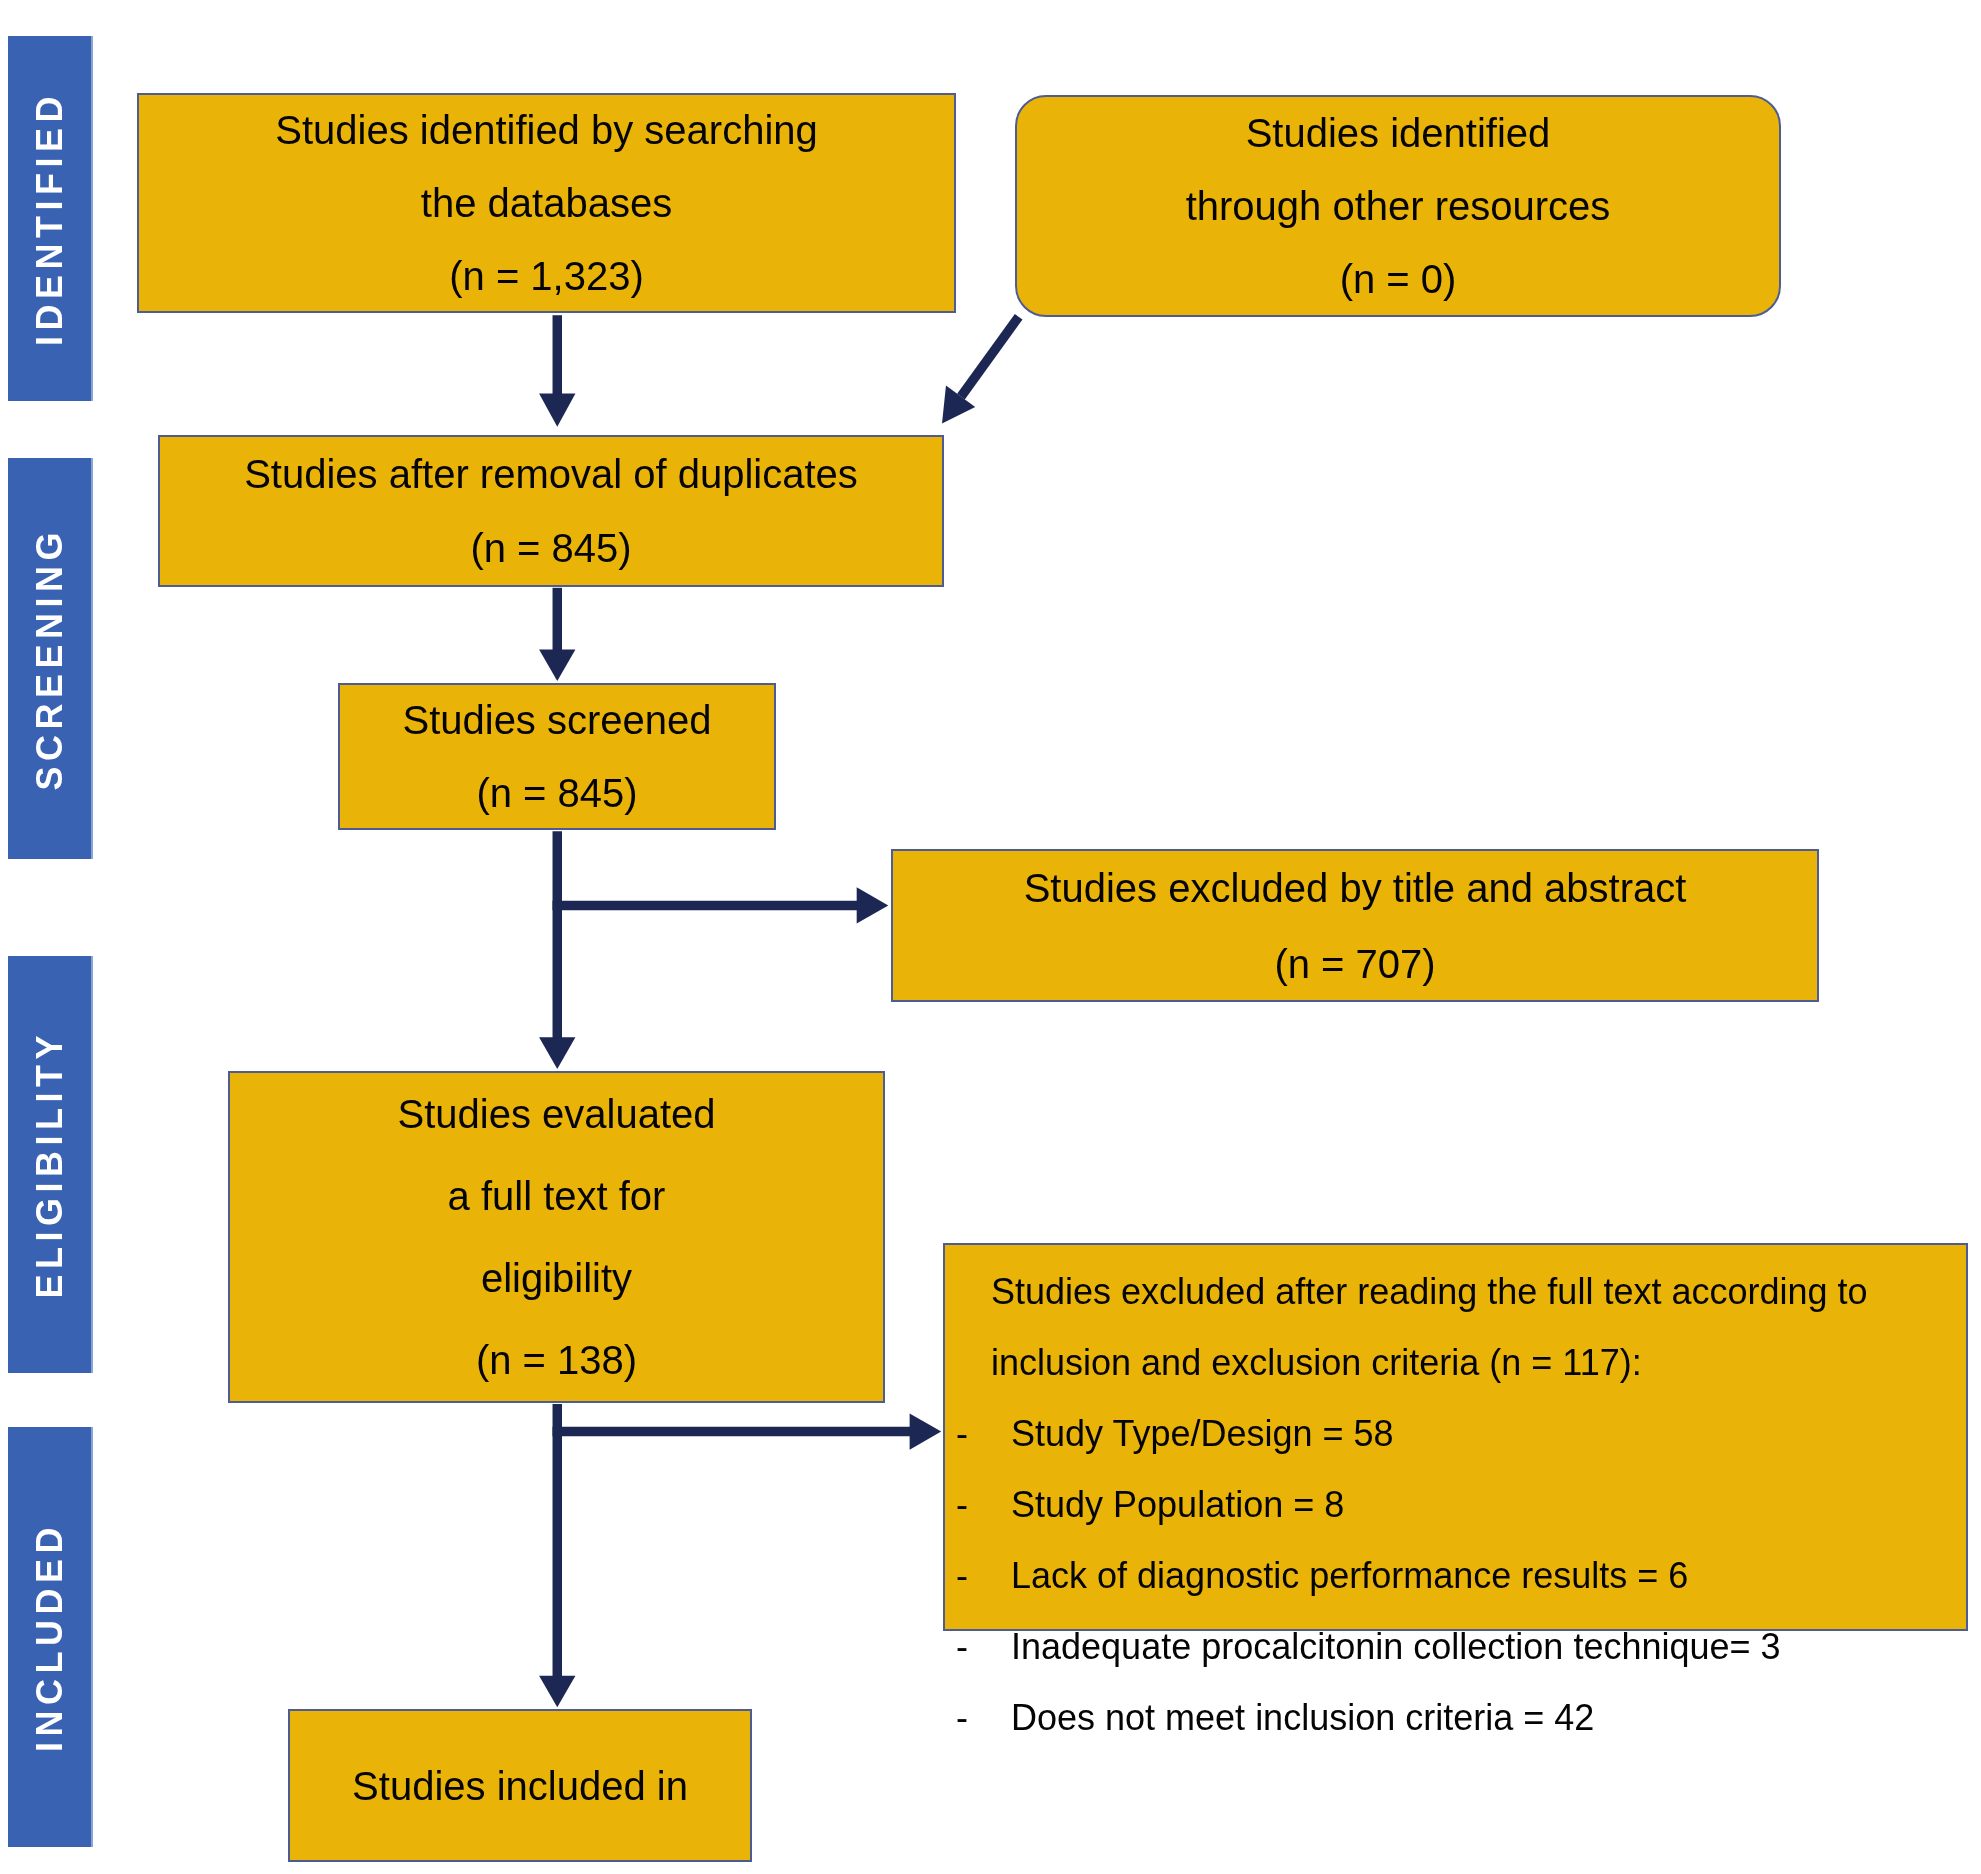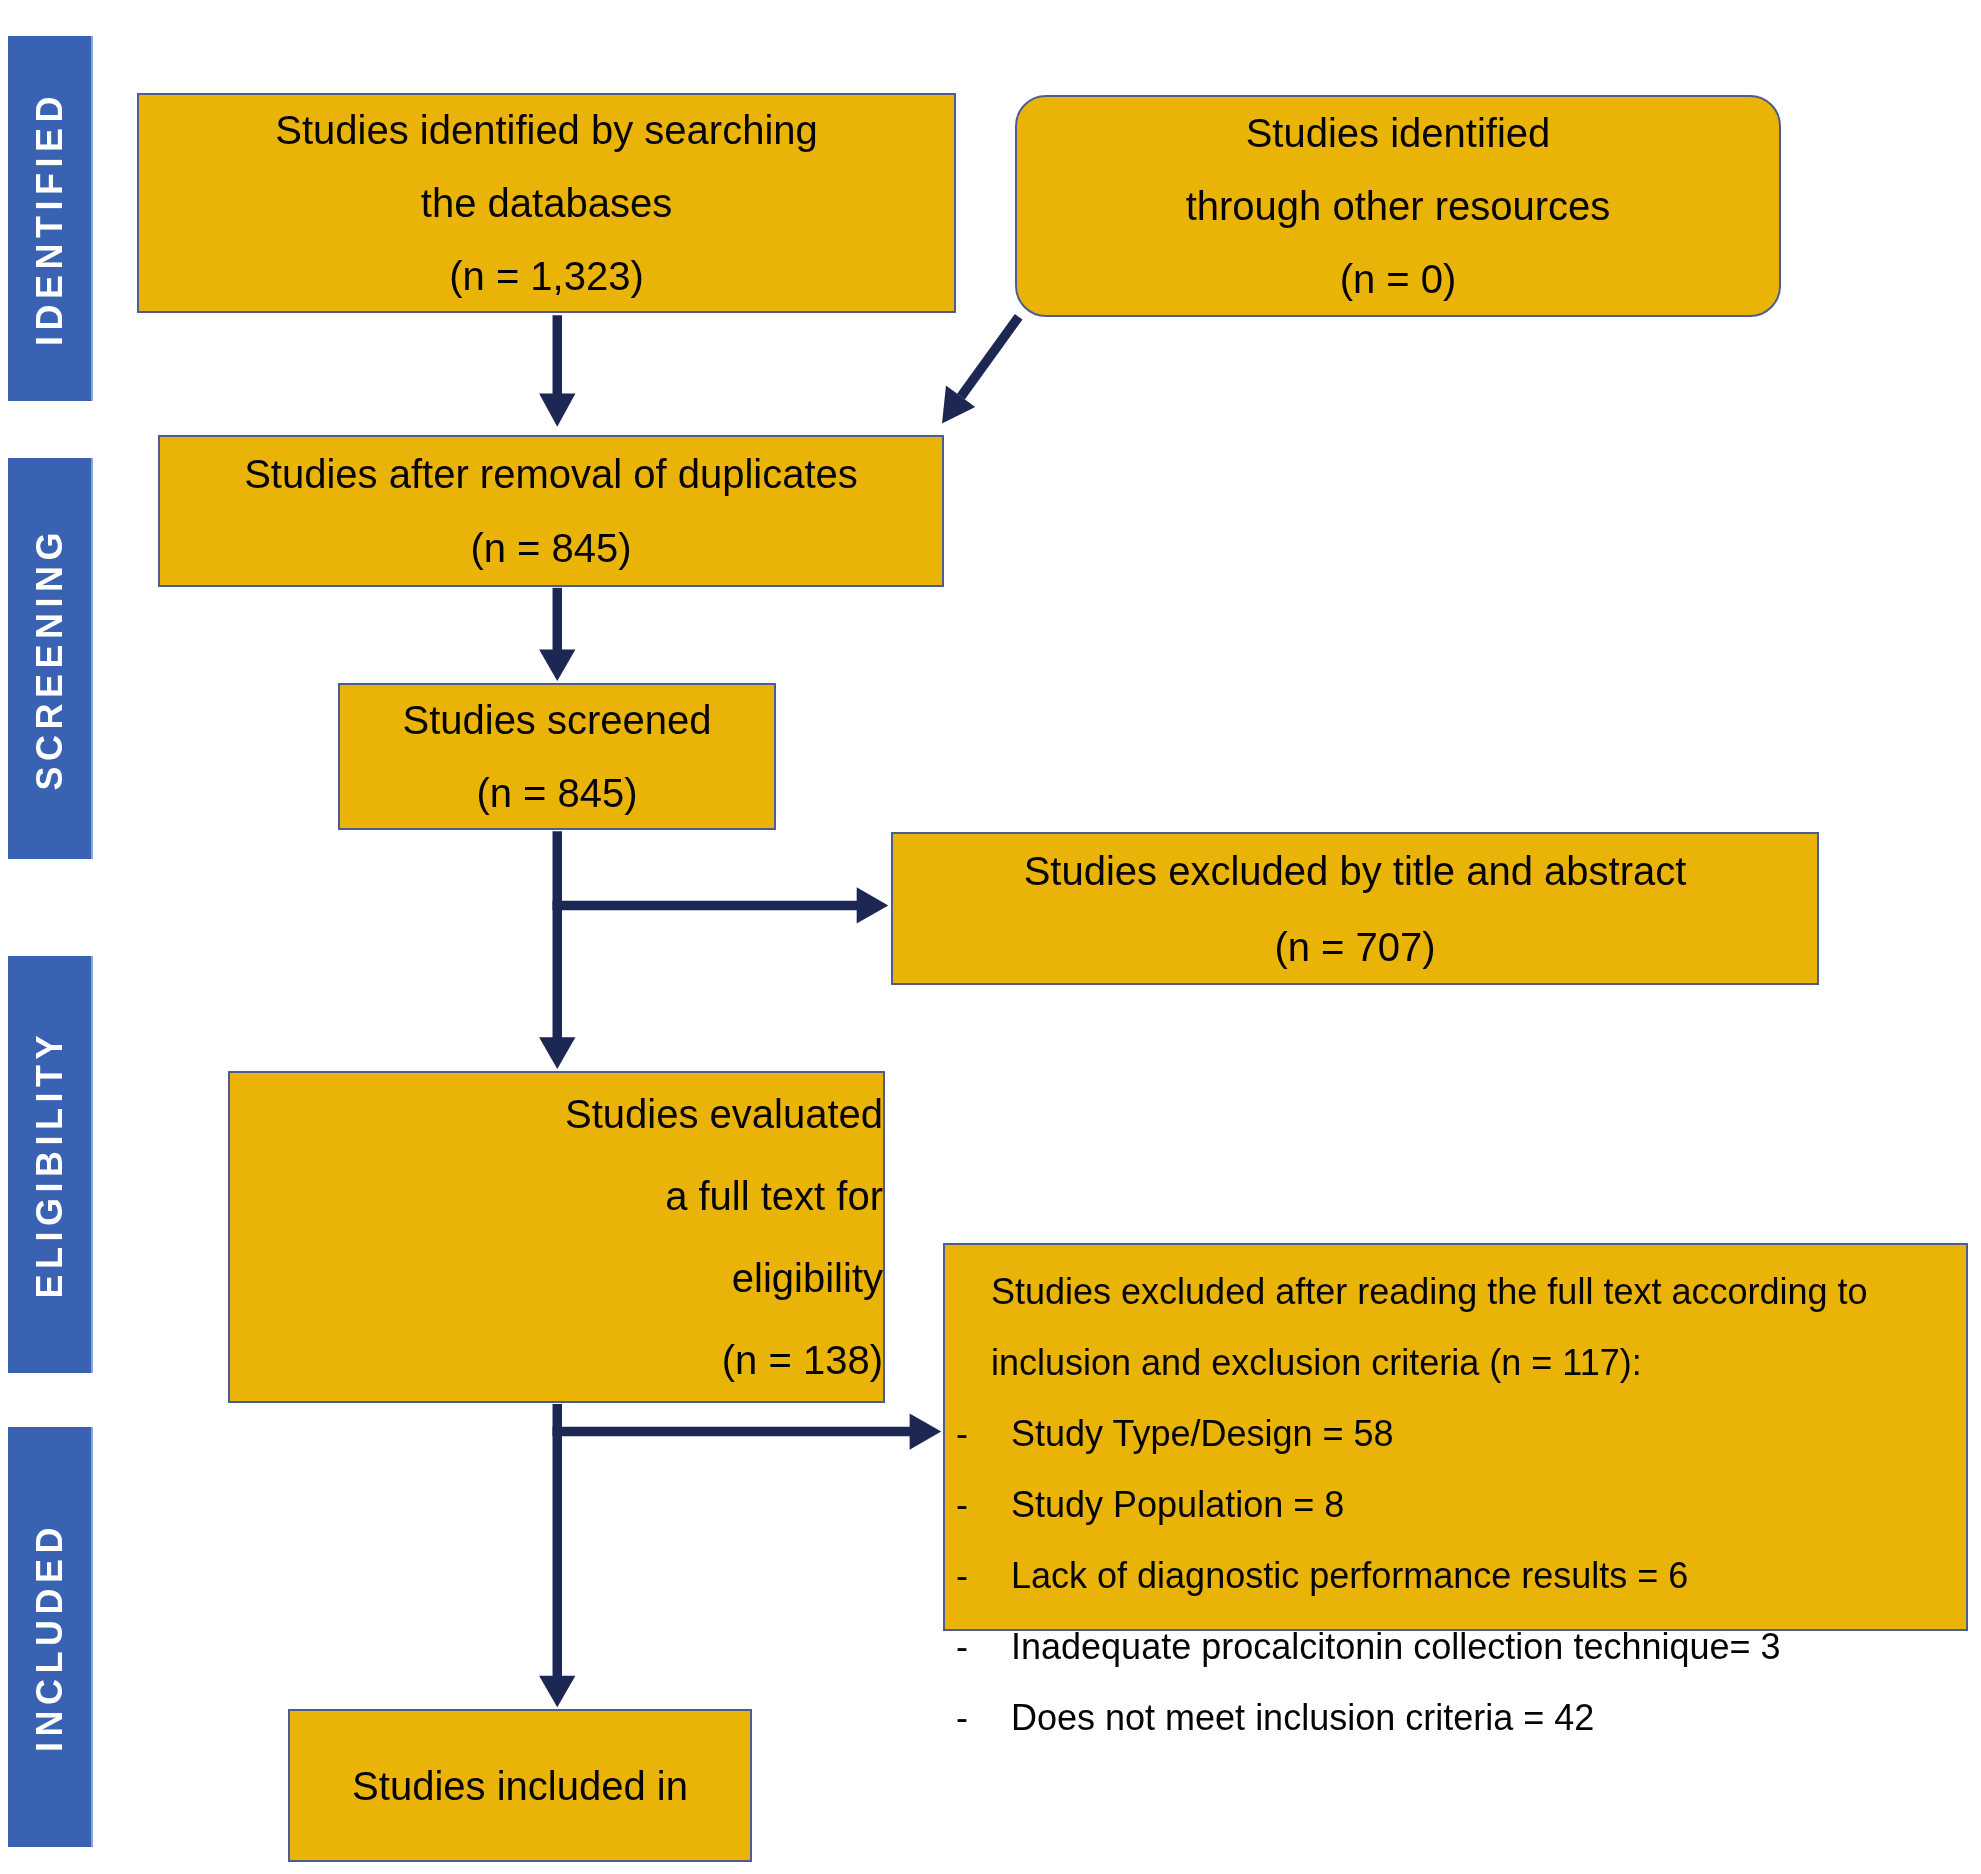--- a/index.html
+++ b/index.html
@@ -136,26 +136,26 @@
   <div class="panel" style="left:158px;top:435px;width:786px;height:152px;line-height:74px;">
     <div class="ln">Studies after removal of duplicates</div>
     <div class="ln">(n = 845)</div>
   </div>
 
   <div class="panel" style="left:338px;top:683px;width:438px;height:147px;line-height:73px;">
     <div class="ln">Studies screened</div>
     <div class="ln">(n = 845)</div>
   </div>
 
-  <div class="panel" style="left:891px;top:832px;width:928px;height:153px;line-height:76px;">
+  <div class="panel" style="left:891px;top:849px;width:928px;height:153px;line-height:76px;">
     <div class="ln">Studies excluded by title and abstract</div>
     <div class="ln">(n = 707)</div>
   </div>
 
-  <div class="panel" style="left:228px;top:1071px;width:657px;height:332px;line-height:82px;align-items:flex-end;">
+  <div class="panel" style="left:228px;top:1071px;width:657px;height:332px;line-height:82px;">
     <div class="ln">Studies evaluated</div>
     <div class="ln">a full text for</div>
     <div class="ln">eligibility</div>
     <div class="ln">(n = 138)</div>
   </div>
 
   <div class="panel detail" style="left:943px;top:1243px;width:1025px;height:388px;">
     <div class="hdr">Studies excluded after reading the full text according to</div>
     <div class="hdr">inclusion and exclusion criteria (n = 117):</div>
     <div class="bullet">

